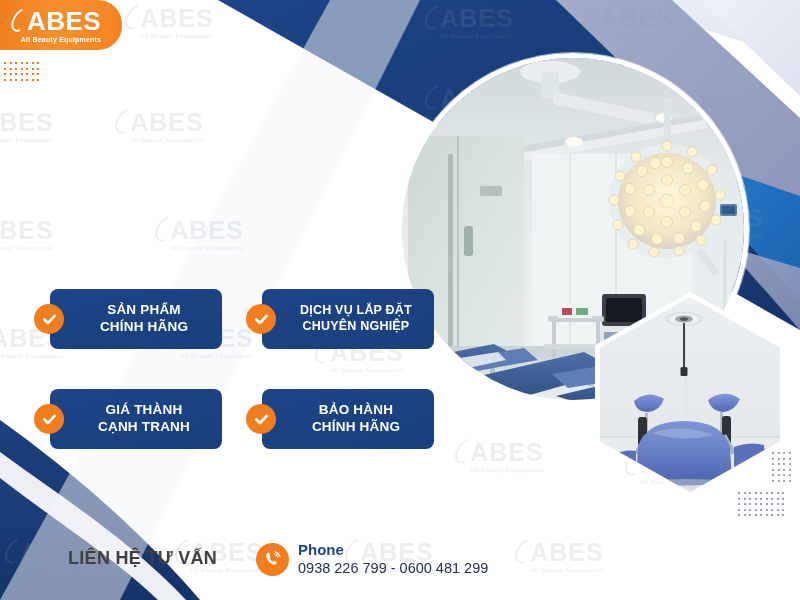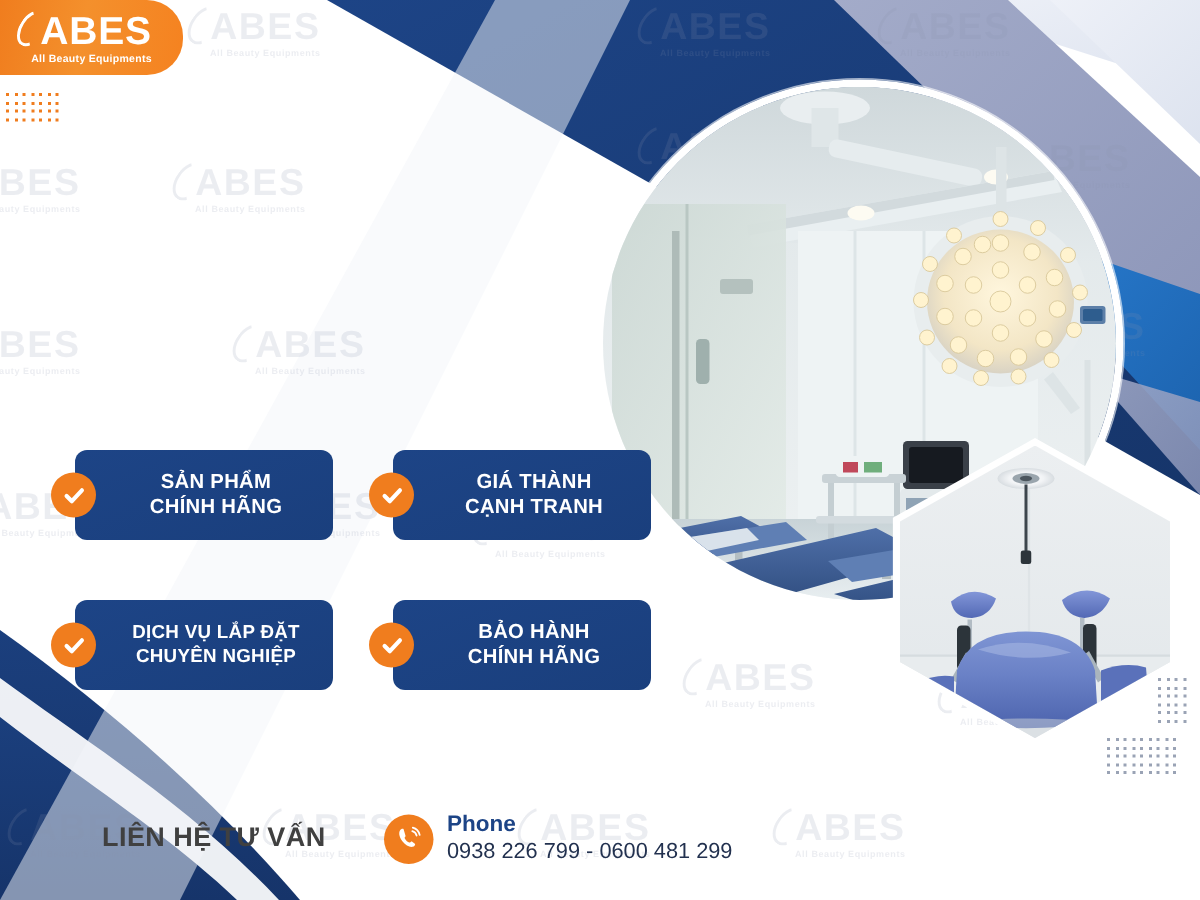--- a/index.html
+++ b/index.html
@@ -92,21 +92,21 @@
     margin-top:6px;
   }
   .h-odau {
     font-size:38px; font-weight:bold; color:#1d4486;
     letter-spacing:0px; line-height:1; display:block;
     margin-top:12px;
   }
 
   
   #features {
-    position:absolute; left:50px; top:300px;
+    position:absolute; left:50px; top:289px;
     width:350px; z-index:28;
     display:grid;
     grid-template-columns:172px 172px;
     grid-gap:12px 6px;
     gap:40px;
   }
   .feat {
     position:relative;
     height:60px;
     background:linear-gradient(160deg,#1d4486 0%,#1a3f7d 100%);
@@ -642,32 +642,32 @@
       <span class="feat-text">SẢN PHẨM
 CHÍNH HÃNG</span>
     </div>
 
     <div class="feat">
       <span class="feat-check">
         <svg width="17" height="17" viewBox="0 0 17 17">
             <path d="M3.4 8.6 L6.9 12.1 L13.6 4.9" fill="none" stroke="#fff" stroke-width="2.8" stroke-linecap="round" stroke-linejoin="round"></path>
           </svg>
       </span>
-      <span class="feat-text">GIÁ THÀNH
-CẠNH TRANH</span>
+      <span class="feat-text" style="font-size:12.5px;">DỊCH VỤ LẮP ĐẶT
+CHUYÊN NGHIỆP</span>
     </div>
 
     <div class="feat">
       <span class="feat-check">
         <svg width="17" height="17" viewBox="0 0 17 17">
             <path d="M3.4 8.6 L6.9 12.1 L13.6 4.9" fill="none" stroke="#fff" stroke-width="2.8" stroke-linecap="round" stroke-linejoin="round"></path>
           </svg>
       </span>
-      <span class="feat-text" style="font-size:12.5px;">DỊCH VỤ LẮP ĐẶT
-CHUYÊN NGHIỆP</span>
+      <span class="feat-text">GIÁ THÀNH
+CẠNH TRANH</span>
     </div>
 
     <div class="feat">
       <span class="feat-check">
         <svg width="17" height="17" viewBox="0 0 17 17">
             <path d="M3.4 8.6 L6.9 12.1 L13.6 4.9" fill="none" stroke="#fff" stroke-width="2.8" stroke-linecap="round" stroke-linejoin="round"></path>
           </svg>
       </span>
       <span class="feat-text">BẢO HÀNH
 CHÍNH HÃNG</span>

